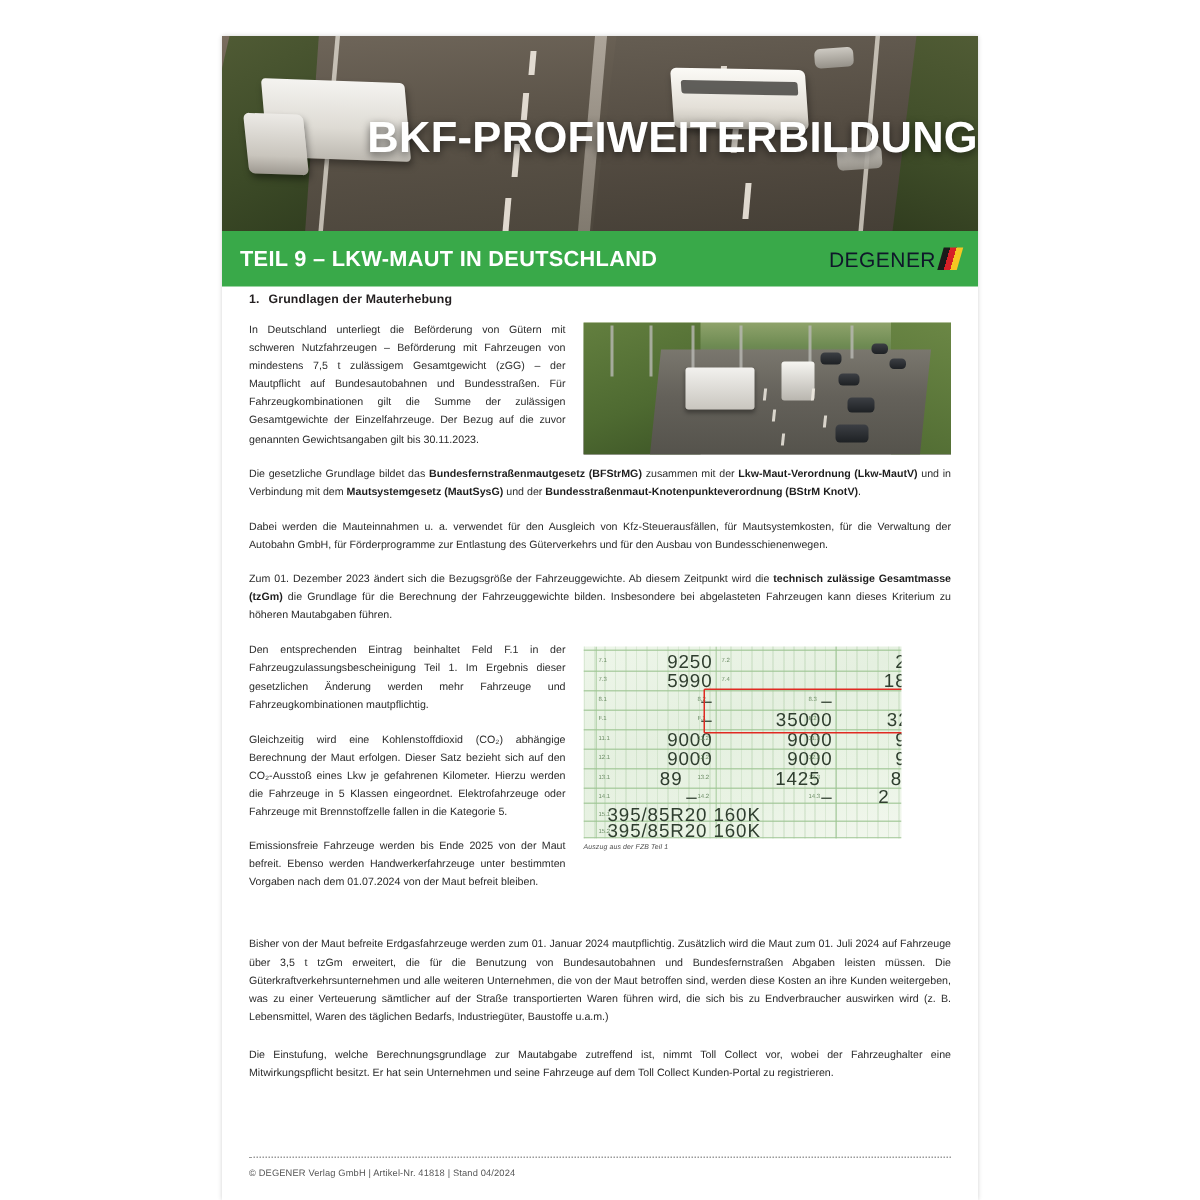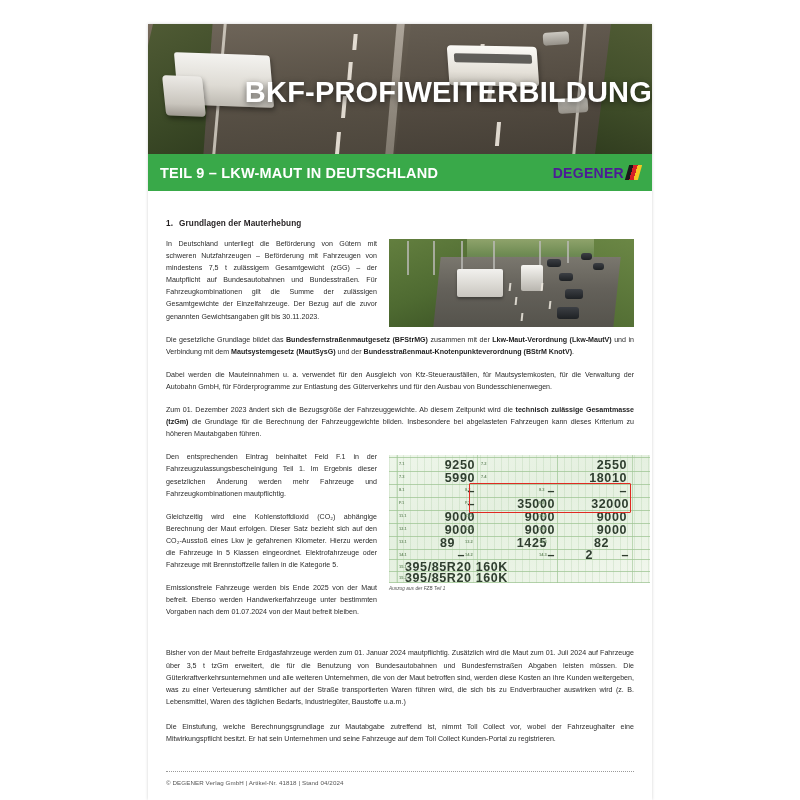--- a/index.html
+++ b/index.html
@@ -133,34 +133,34 @@
     font-size:14.5px;
     font-weight:700;
     letter-spacing:.2px;
   }
   .logo {
     display:flex;
     align-items:center;
     gap:3px;
   }
   .logo-text {
-    color:#4c1d95;
+    color:#0f172a;
     font-size:14px;
-    font-weight:700;
+    font-weight:400;
     letter-spacing:.3px;
   }
   .logo-flag {
     width:13px; height:15px;
     transform: skewX(-16deg);
     background: linear-gradient(90deg,#1a1a1a 0 33%,#d62027 33% 66%,#f6c722 66% 100%);
   }
 
   
   .content {
-    padding: 28px 18px 0 18px;
+    padding: 4px 18px 0 18px;
     box-sizing:border-box;
   }
   .sec-title {
     font-size: 8.2px;
     font-weight:700;
     color:#231f20;
     margin: 0 0 10px 0;
     letter-spacing:.1px;
   }
   .sec-title .num { margin-right:6px; }
@@ -223,27 +223,26 @@
   }
 
   
   .fzb-figure {
     float:right;
     width: 245px;
     margin: 4px 0 4px 12px;
   }
   .fzb {
     position:relative;
-    width:261px;
+    width:212px;
     height:128px;
     background:
       repeating-linear-gradient(90deg, rgba(120,170,110,.16) 0 1px, rgba(255,255,255,0) 1px 7px),
       linear-gradient(160deg,#eef6ea 0%,#e5f0e0 40%,#e9f3e4 70%,#f2f7ee 100%);
     overflow:hidden;
-    font-weight:bold;
   }
   .fzb-grid {
     position:absolute; inset:0;
   }
   .fzb-row {
     position:absolute; left:0; right:0; height:1px; background:#9dc493; opacity:.75;
   }
   .fzb-col {
     position:absolute; top:0; bottom:0; width:1px; background:#9dc493; opacity:.6;
   }

